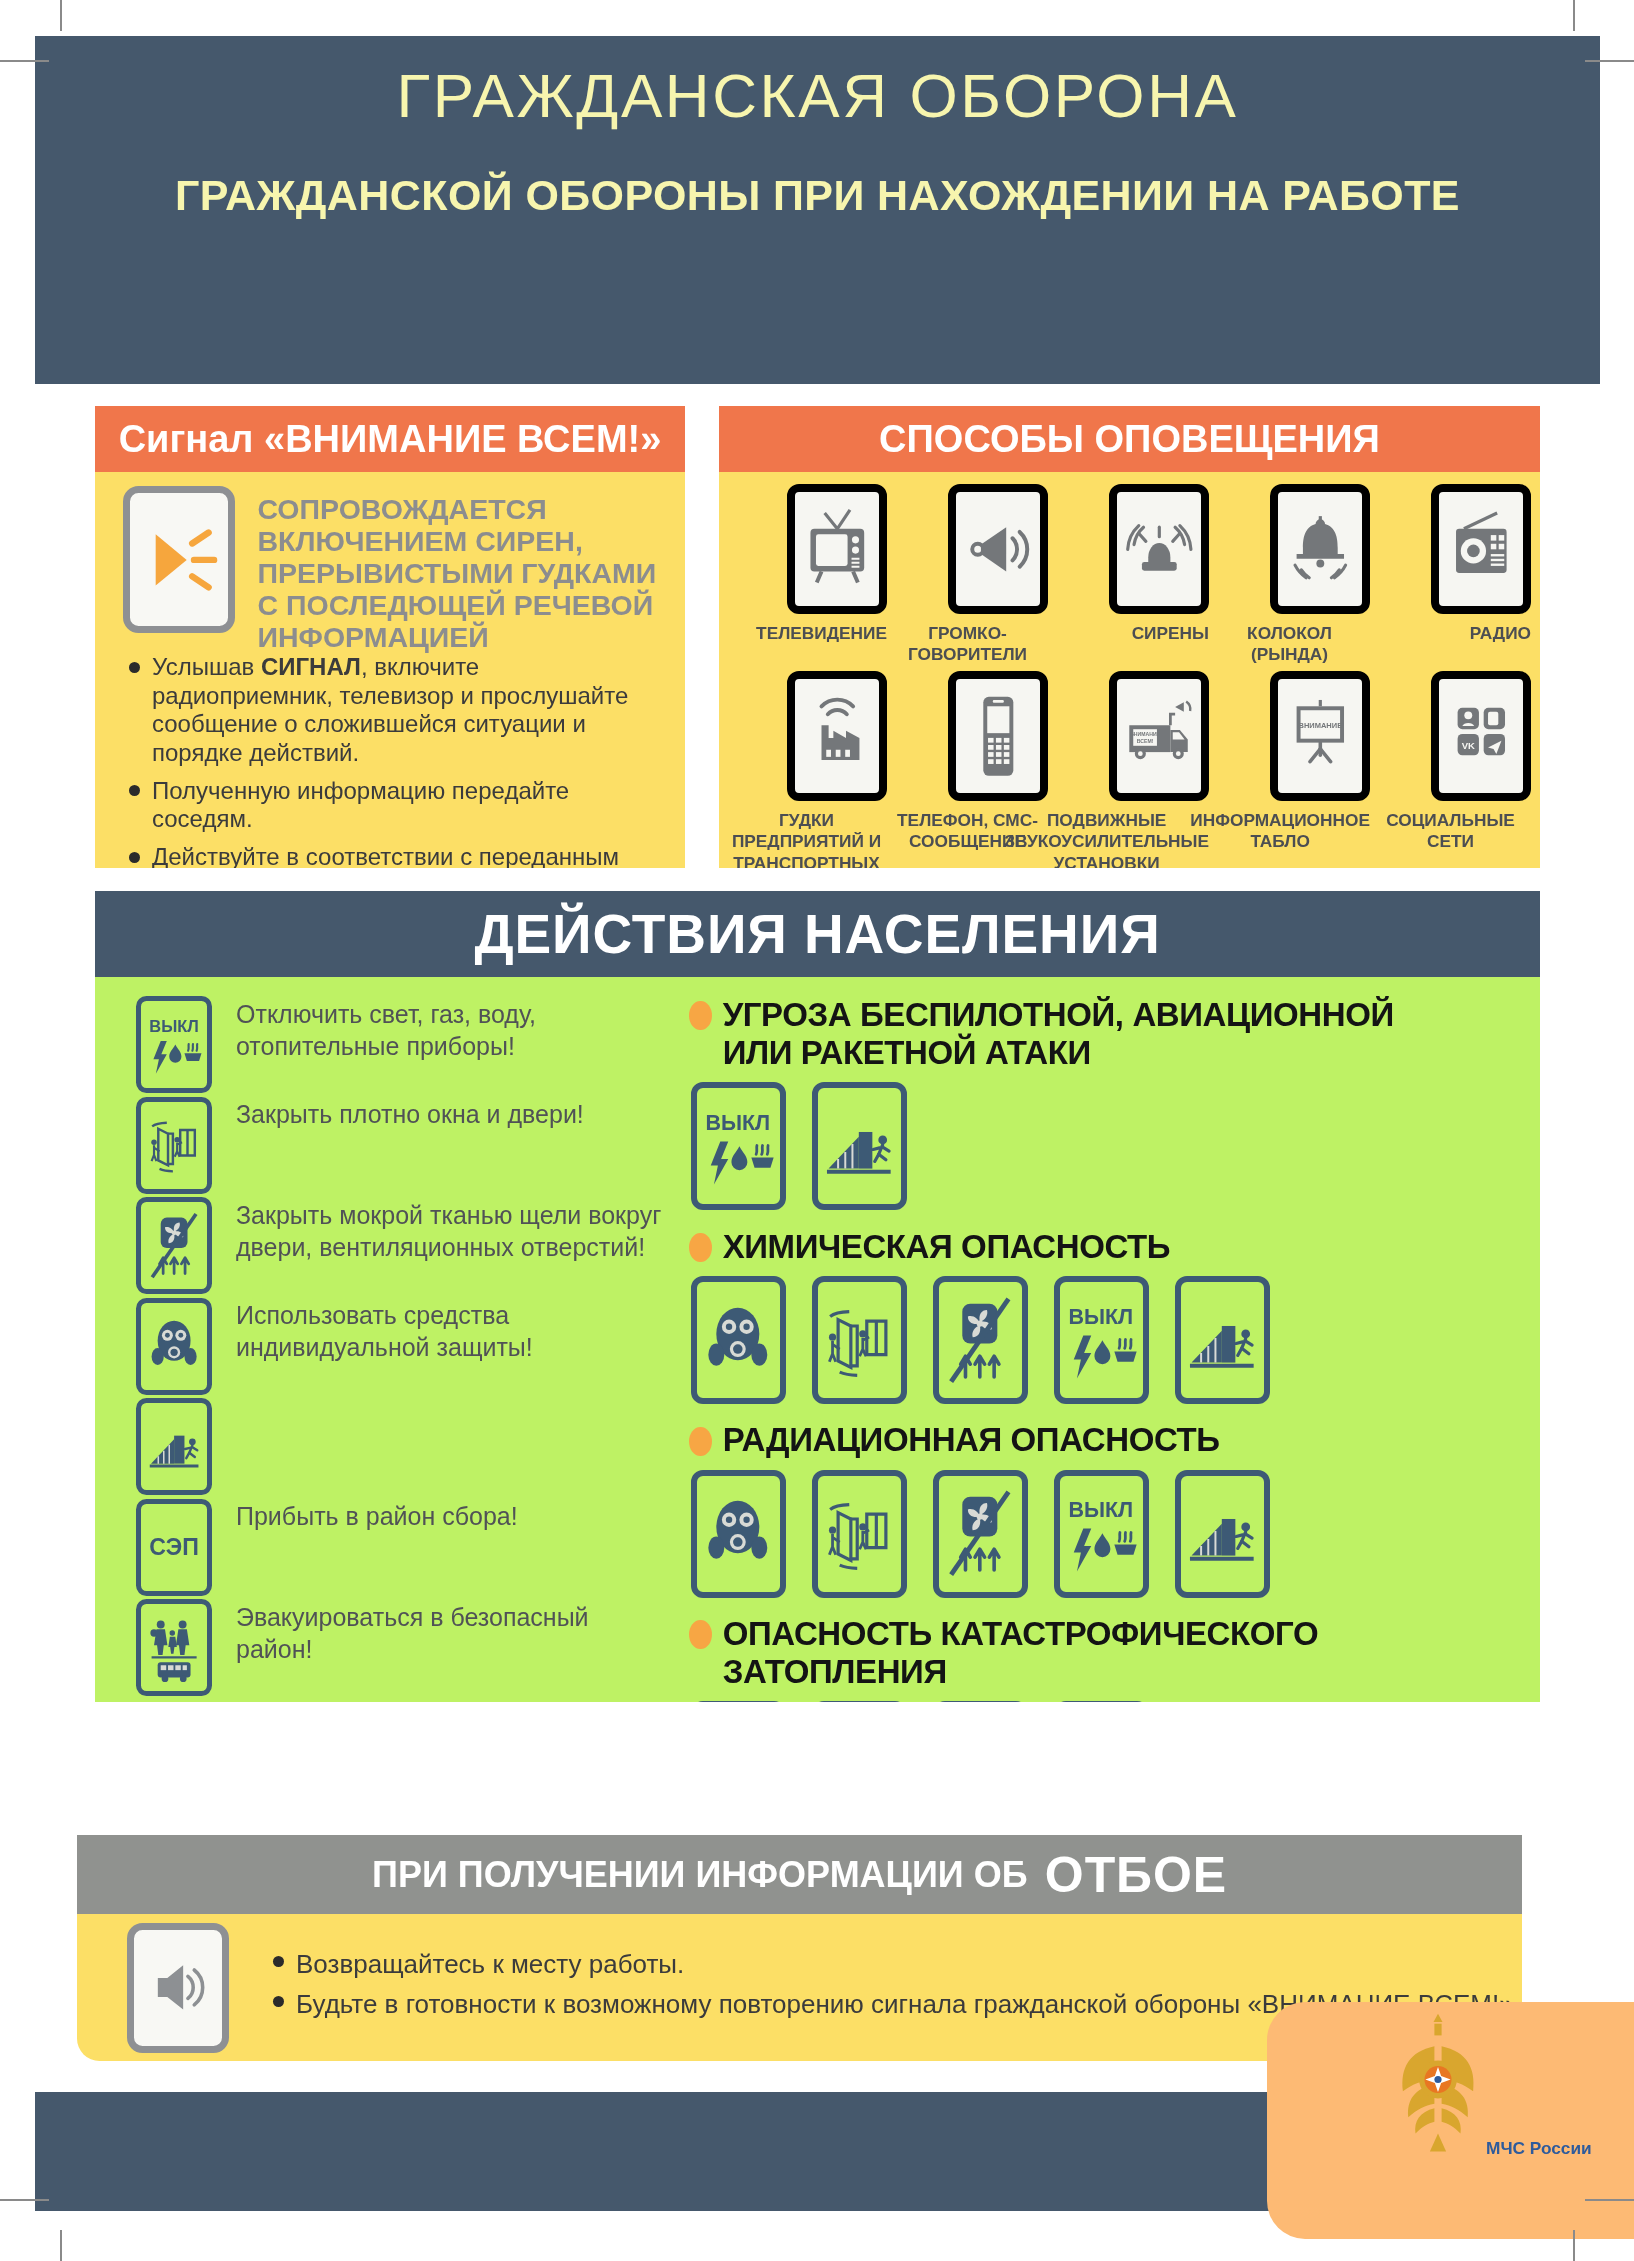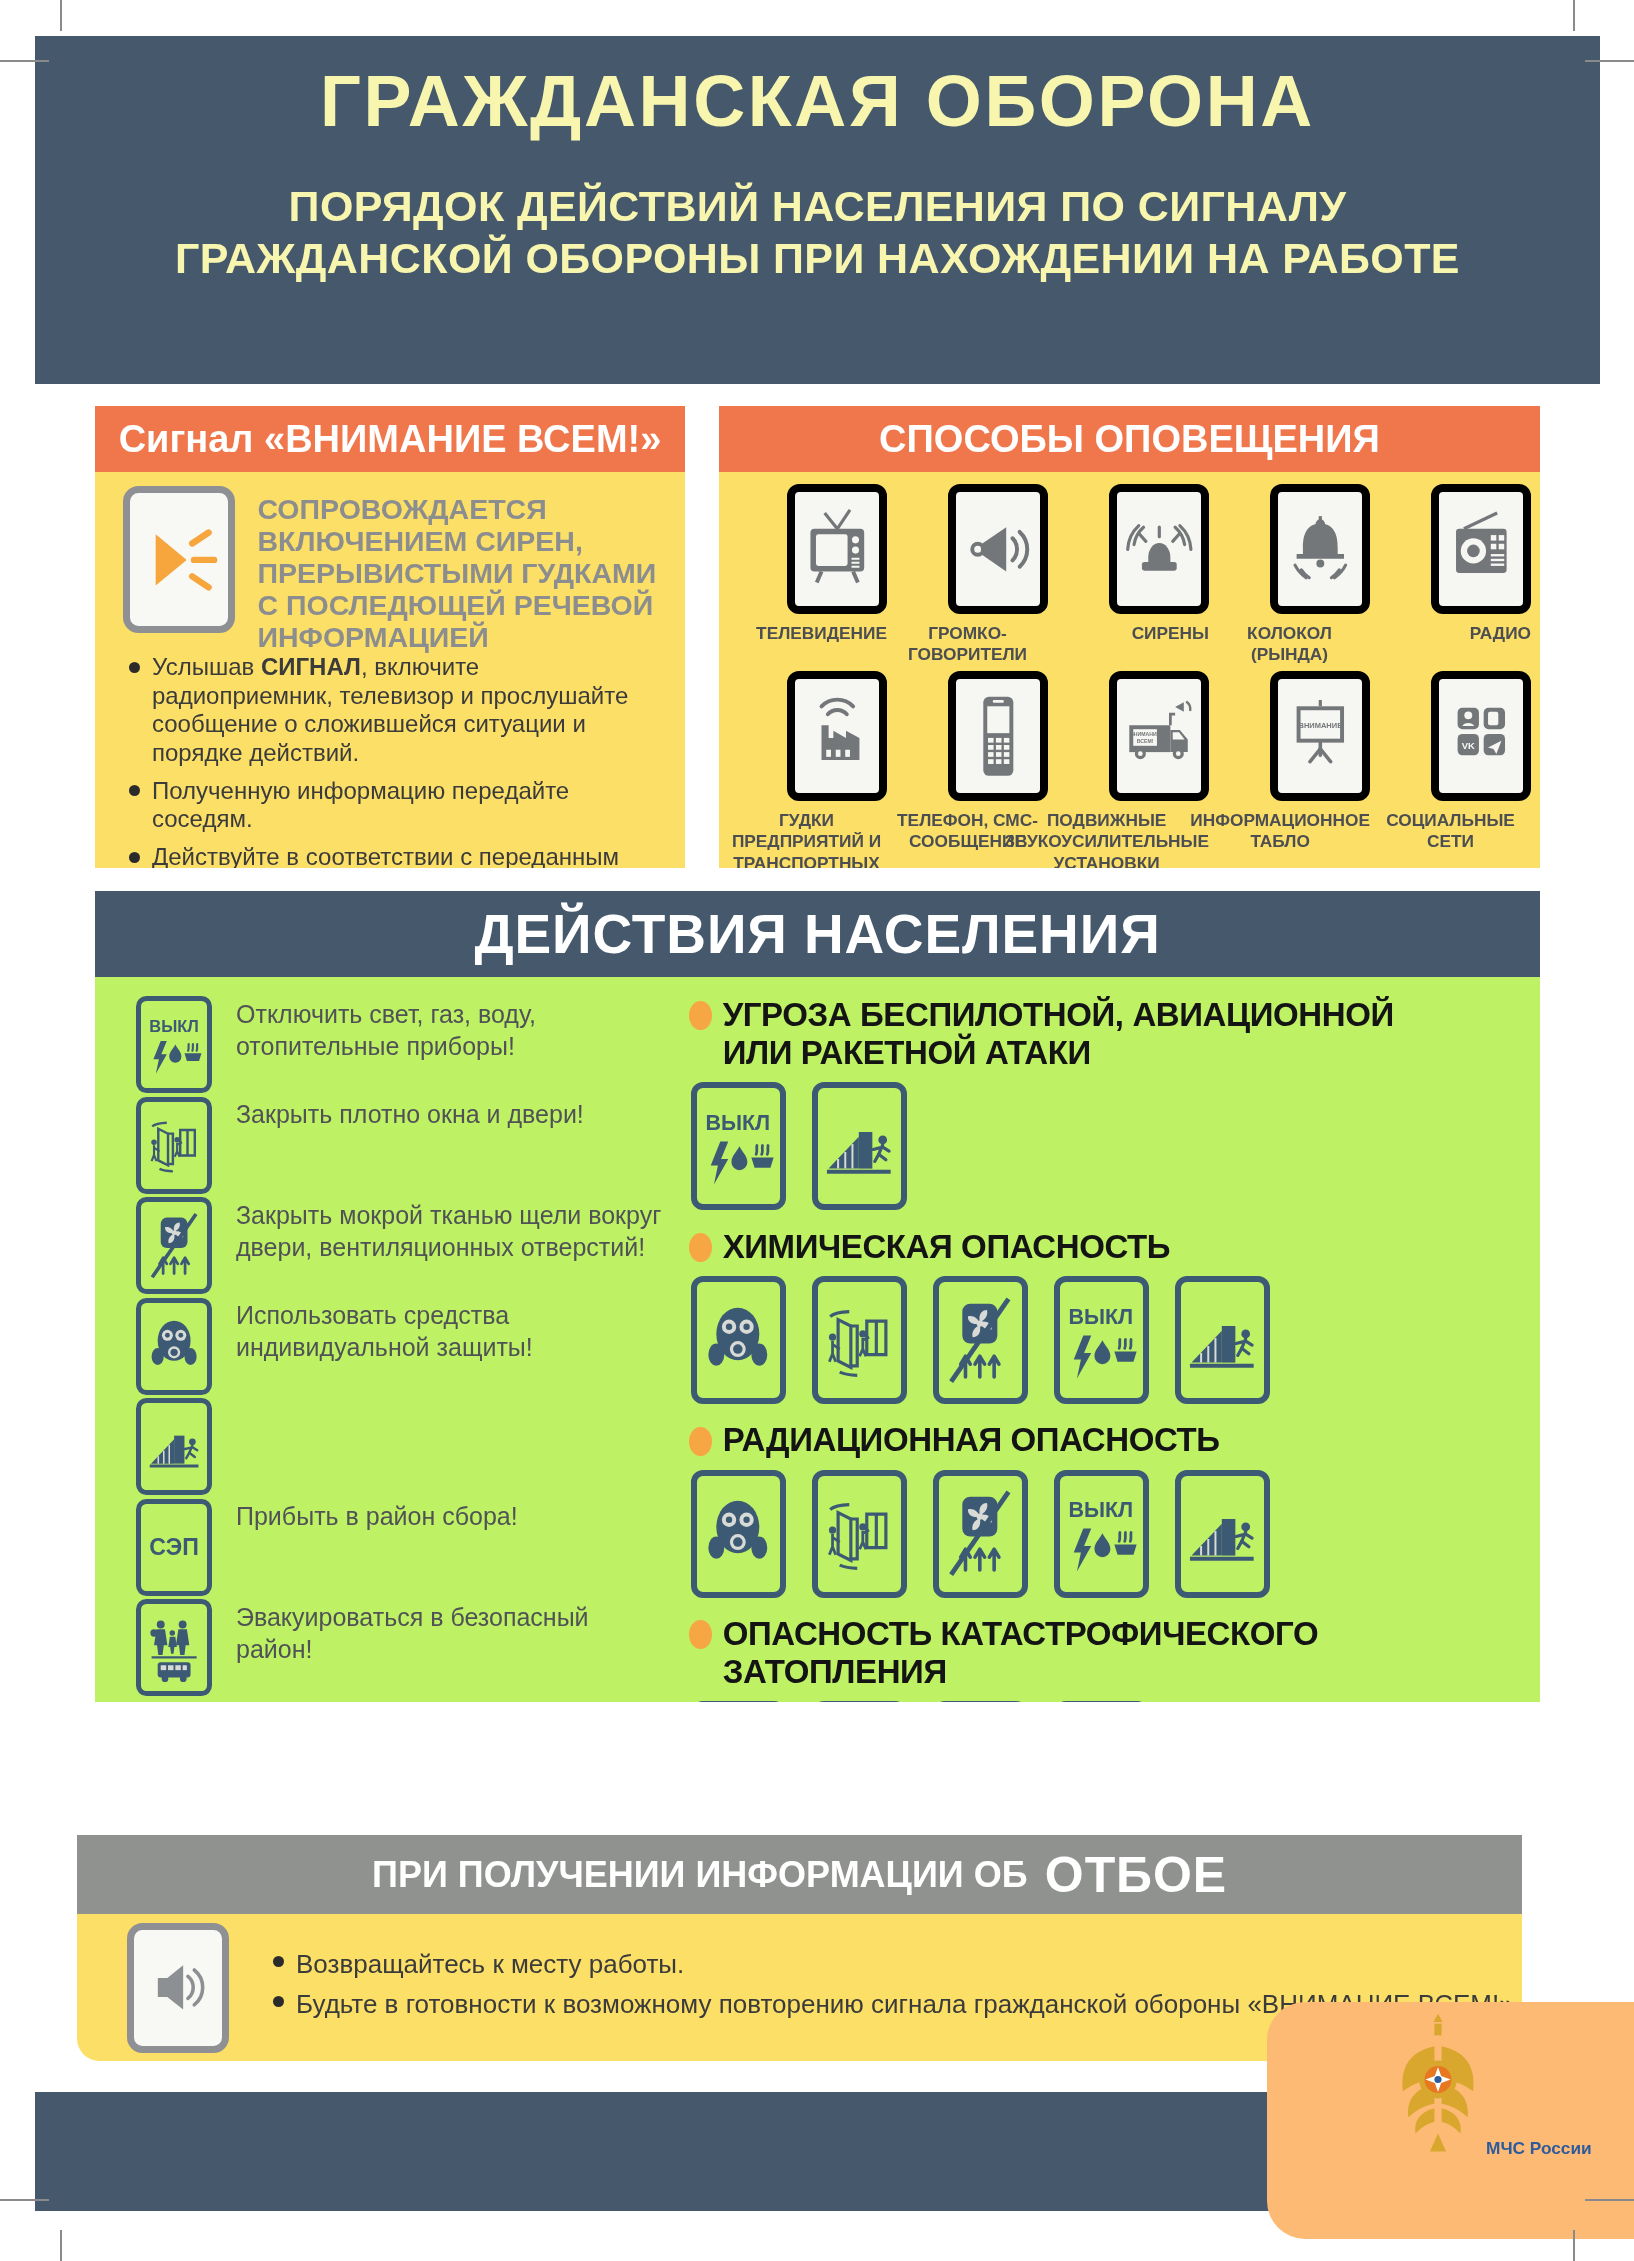--- a/index.html
+++ b/index.html
@@ -1,21 +1,21 @@
 <!DOCTYPE html>
 <html style="font-size:14px"><head>
 <meta charset="utf-8">
 <style>
   *{margin:0;padding:0;box-sizing:border-box}
   html,body{width:1634px;height:2261px}
   body{position:relative;background:#fff;font-family:"Liberation Sans",sans-serif;overflow:hidden}
 
   
   .main-header{position:absolute;left:35px;top:36px;width:1565px;height:348px;background:#45586c;text-align:center;overflow:hidden}
-  .main-title{margin-top:24px;font-size:72px;font-weight:bold;color:#f7f5ae;letter-spacing:2.6px}
+  .main-title{margin-top:24px;font-size:62px;font-weight:normal;color:#f7f5ae;letter-spacing:2.6px}
   .main-subtitle{margin-top:38px;font-size:43px;line-height:52px;font-weight:bold;color:#f7f5ae;letter-spacing:0.4px}
 
   
   .panel{position:absolute;top:406px;height:462px;overflow:hidden}
   .panel-left{left:95px;width:590px}
   .panel-right{left:719px;width:821px}
   .panel-head{height:66px;background:#f0764b;color:#fff;font-size:38px;font-weight:bold;display:flex;align-items:center;justify-content:center}
   .panel-body{background:#fcdf66;height:396px;overflow:hidden}
 
   .signal-body{padding:14px 28px 0}
@@ -72,21 +72,20 @@
 
   
   .cm{position:absolute;background:#8a8a8a}
 </style>
 </head>
 <body>
 
 <header class="main-header">
   <div class="main-title">ГРАЖДАНСКАЯ ОБОРОНА</div>
   <div class="main-subtitle">
-    <div>ПОРЯДОК ДЕЙСТВИЙ НАСЕЛЕНИЯ ПО СИГНАЛУ</div>
     <div>ГРАЖДАНСКОЙ ОБОРОНЫ ПРИ НАХОЖДЕНИИ НА РАБОТЕ</div>
   </div>
 </header>
 
 <section class="panel panel-left">
   <div class="panel-head">Сигнал «ВНИМАНИЕ ВСЕМ!»</div>
   <div class="panel-body signal-body">
     <div class="signal-row">
       <div class="iconbox signal-iconbox">
           <svg viewBox="0 0 100 140">

